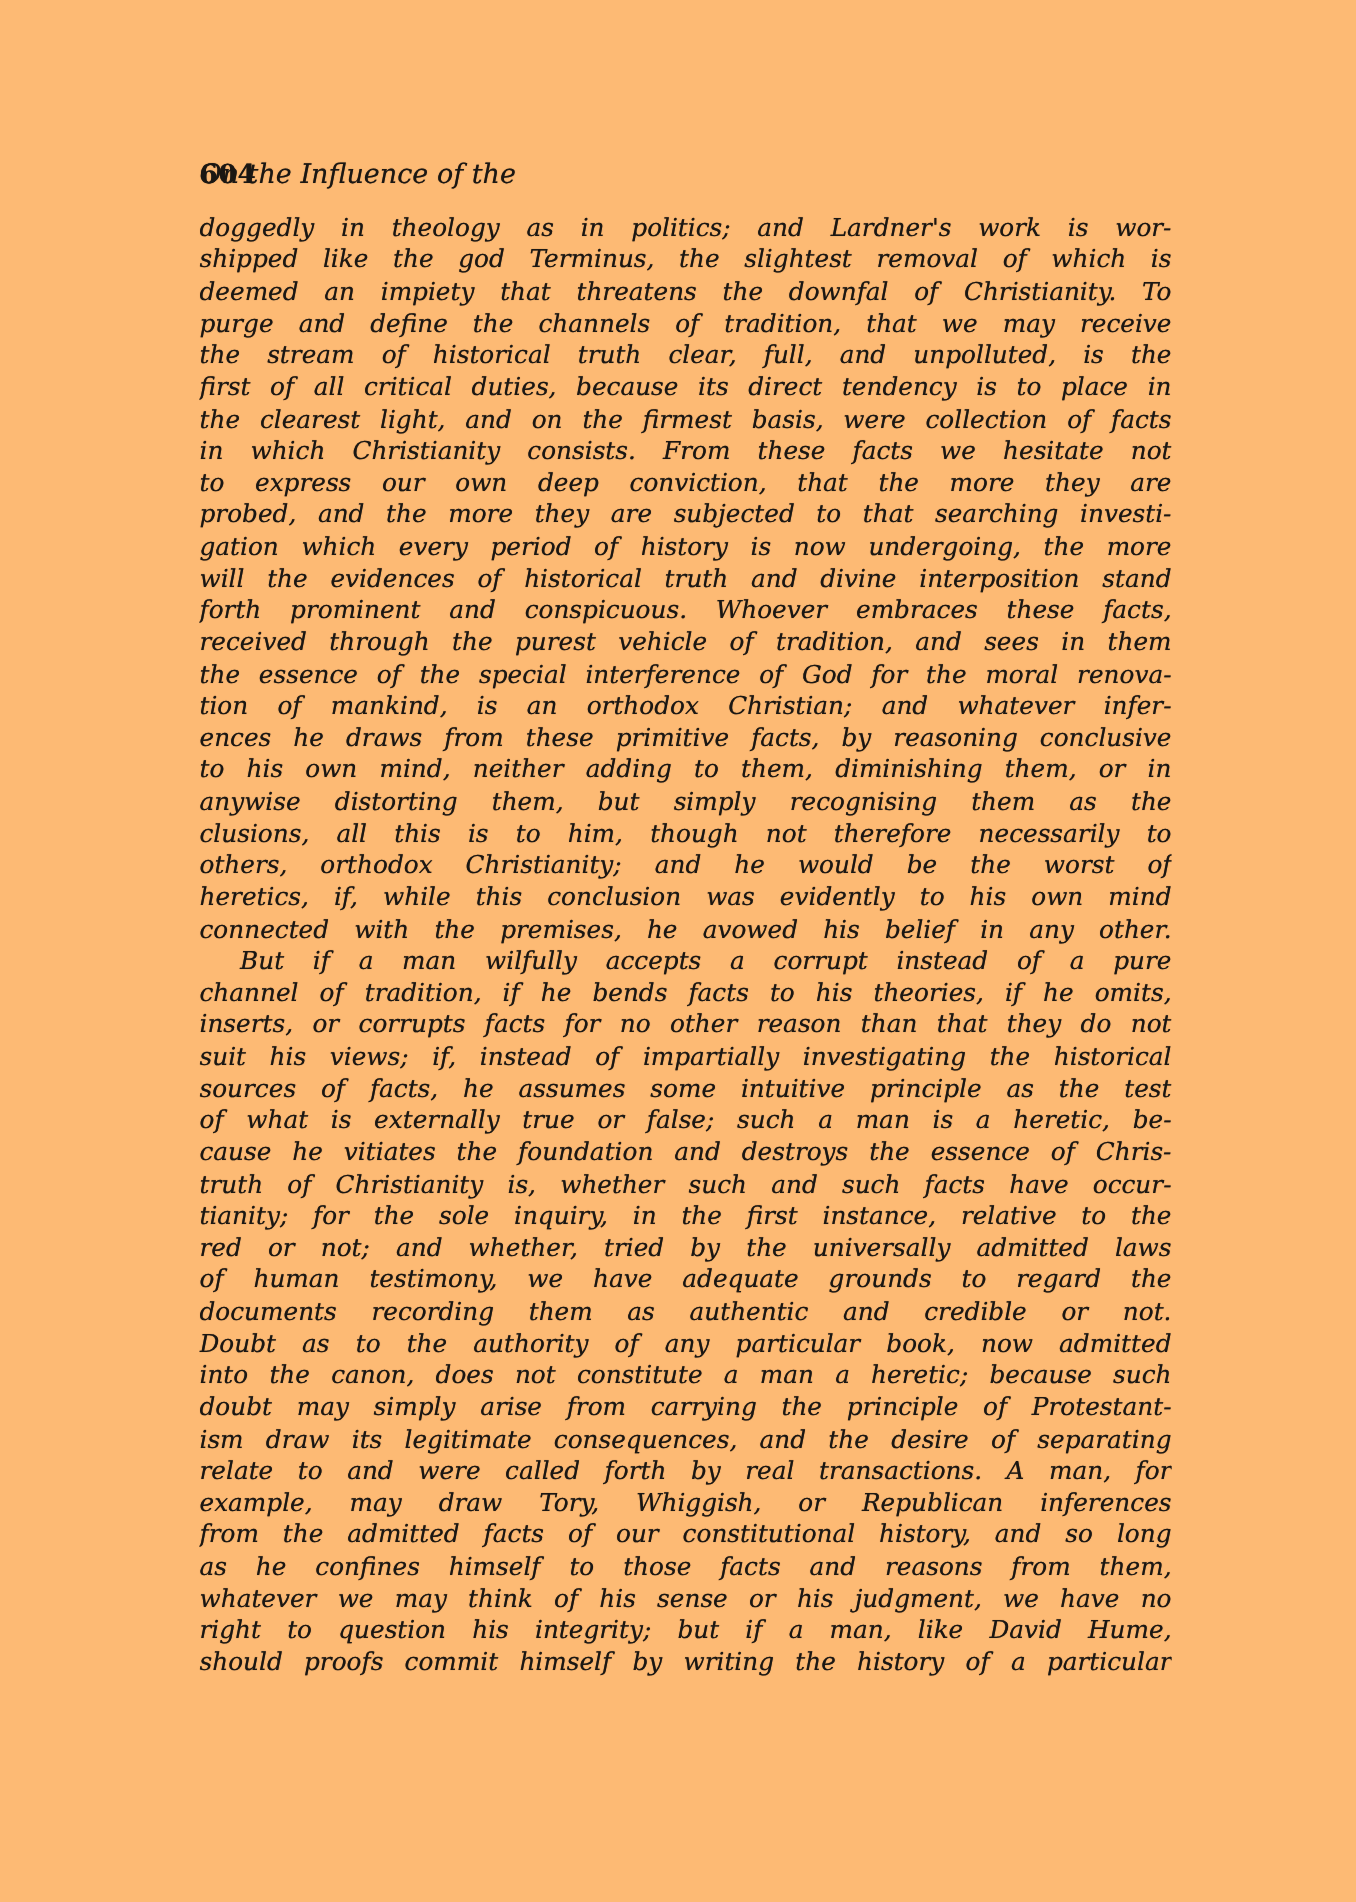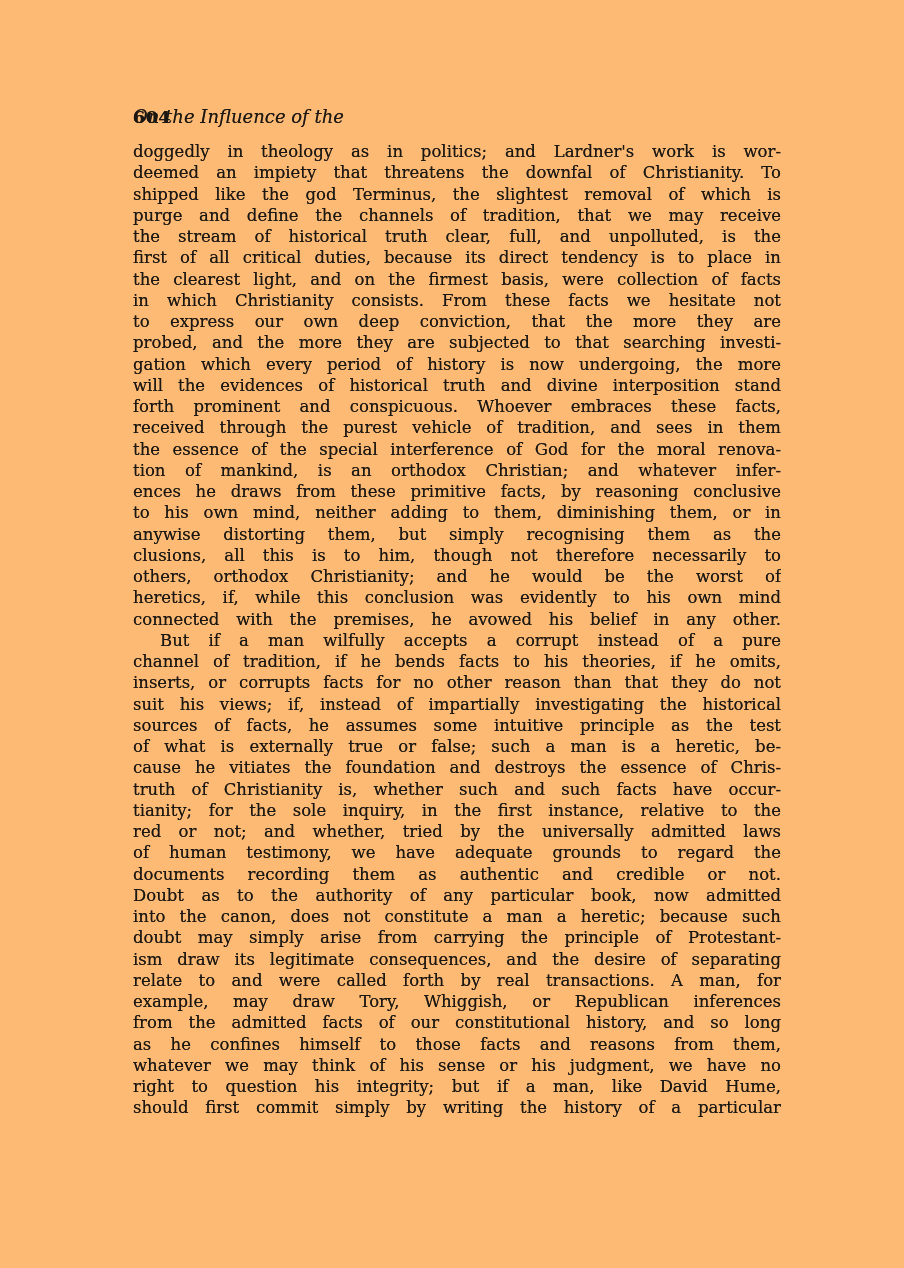--- a/index.html
+++ b/index.html
@@ -44,20 +44,21 @@
     text-shadow: 0 0 0.5px rgba(27,23,19,0.7);
   }
   .textblock {
     position: absolute;
     top: 141px;
     left: 133px;
     width: 648px;
     font-size: 16.5px;
     line-height: 21.25px;
     text-shadow: 0 0 0.5px rgba(27,23,19,0.75);
+    font-style: italic;
   }
   .line {
     height: 21.25px;
     overflow: hidden;
     text-align: justify;
     text-align-last: justify;
   }
   .line.indent {
     text-indent: 27px;
   }
@@ -65,22 +66,22 @@
 </head>
 <body>
 
 <div class="page">
   <div class="header">
     <span class="pagenum">604</span>
     <span class="running-title">On the Influence of the</span>
   </div>
   <div class="textblock">
       <div class="line">doggedly in theology as in politics; and Lardner's work is wor-</div>
+      <div class="line">shipped like the god Terminus, the slightest removal of which is</div>
       <div class="line">deemed an impiety that threatens the downfal of Christianity. To</div>
-      <div class="line">shipped like the god Terminus, the slightest removal of which is</div>
       <div class="line">purge and define the channels of tradition, that we may receive</div>
       <div class="line">the stream of historical truth clear, full, and unpolluted, is the</div>
       <div class="line">first of all critical duties, because its direct tendency is to place in</div>
       <div class="line">the clearest light, and on the firmest basis, were collection of facts</div>
       <div class="line">in which Christianity consists. From these facts we hesitate not</div>
       <div class="line">to express our own deep conviction, that the more they are</div>
       <div class="line">probed, and the more they are subjected to that searching investi-</div>
       <div class="line">gation which every period of history is now undergoing, the more</div>
       <div class="line">will the evidences of historical truth and divine interposition stand</div>
       <div class="line">forth prominent and conspicuous. Whoever embraces these facts,</div>
@@ -109,15 +110,15 @@
       <div class="line">Doubt as to the authority of any particular book, now admitted</div>
       <div class="line">into the canon, does not constitute a man a heretic; because such</div>
       <div class="line">doubt may simply arise from carrying the principle of Protestant-</div>
       <div class="line">ism draw its legitimate consequences, and the desire of separating</div>
       <div class="line">relate to and were called forth by real transactions. A man, for</div>
       <div class="line">example, may draw Tory, Whiggish, or Republican inferences</div>
       <div class="line">from the admitted facts of our constitutional history, and so long</div>
       <div class="line">as he confines himself to those facts and reasons from them,</div>
       <div class="line">whatever we may think of his sense or his judgment, we have no</div>
       <div class="line">right to question his integrity; but if a man, like David Hume,</div>
-      <div class="line">should first commit simply by writing the history of a particular</div>
+      <div class="line">should proofs commit himself by writing the history of a particular</div>
     </div>
 </div>
 
 </body></html>

